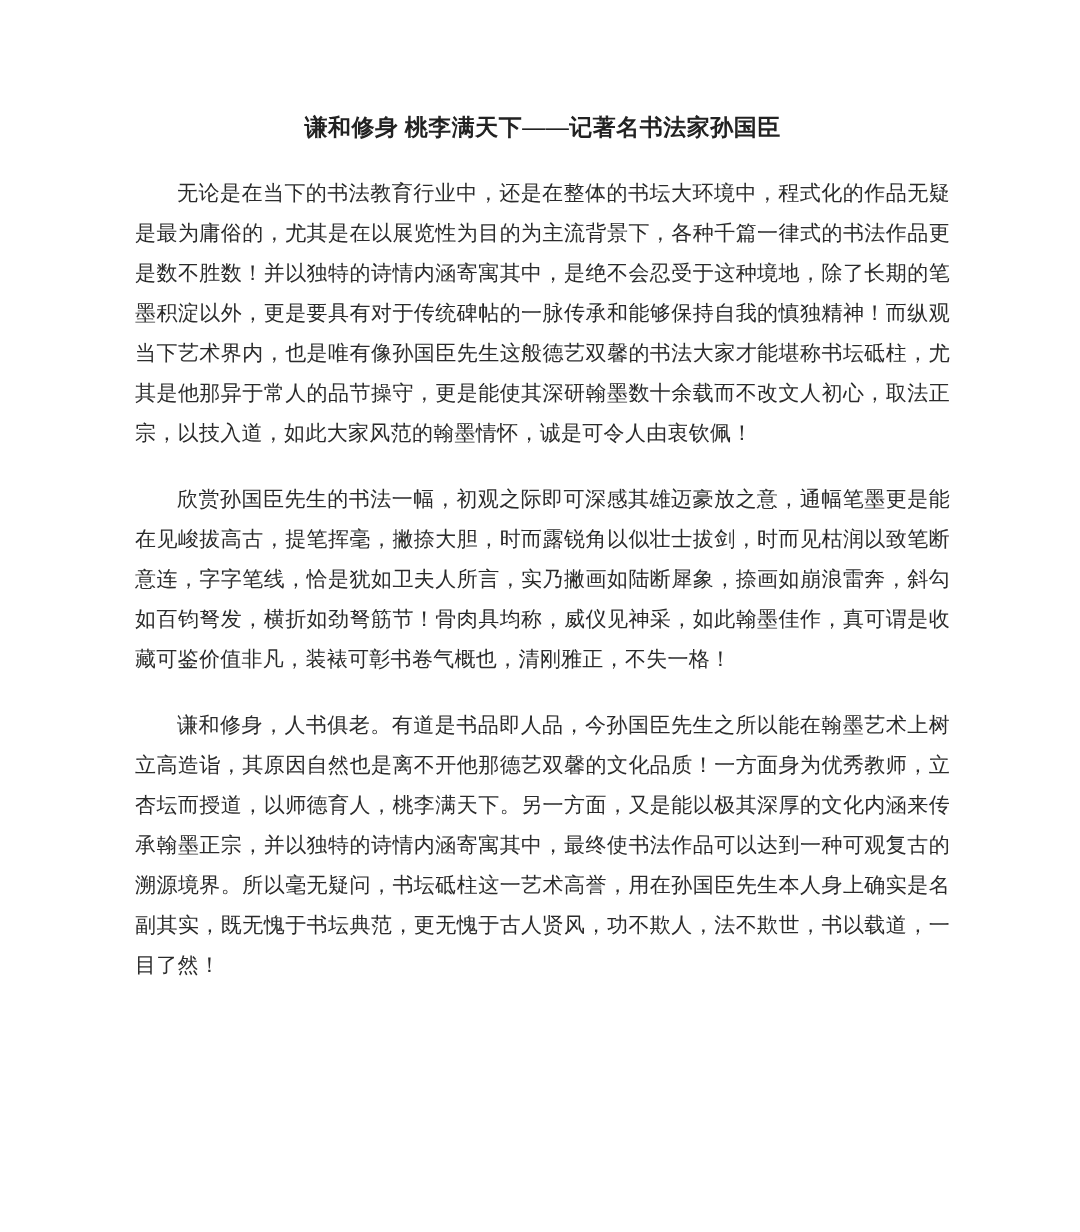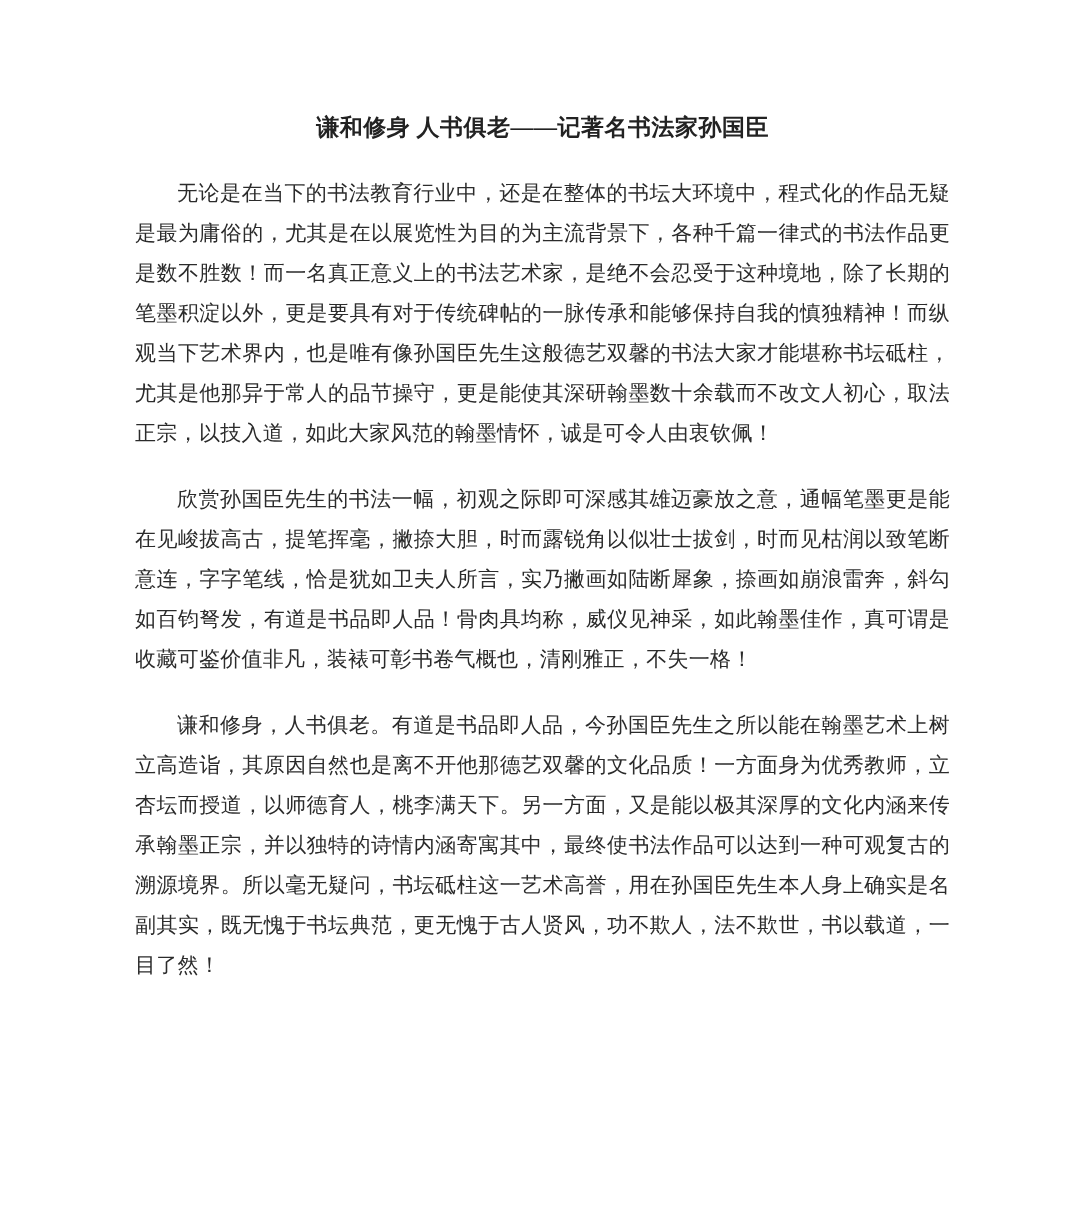--- a/index.html
+++ b/index.html
@@ -41,22 +41,22 @@
     margin: 0 0 26px 0;
     color: #2b2b2b;
     letter-spacing: 0.3px;
   }
 </style>
 </head>
 <body>
 
 <div class="page">
 
-  <h1 class="doc-title">谦和修身 人书俱老——记著名书法家孙国臣</h1>
+  <h1 class="doc-title">谦和修身 桃李满天下——记著名书法家孙国臣</h1>
 
-  <p class="doc-paragraph">无论是在当下的书法教育行业中，还是在整体的书坛大环境中，程式化的作品无疑是最为庸俗的，尤其是在以展览性为目的为主流背景下，各种千篇一律式的书法作品更是数不胜数！而一名真正意义上的书法艺术家，是绝不会忍受于这种境地，除了长期的笔墨积淀以外，更是要具有对于传统碑帖的一脉传承和能够保持自我的慎独精神！而纵观当下艺术界内，也是唯有像孙国臣先生这般德艺双馨的书法大家才能堪称书坛砥柱，尤其是他那异于常人的品节操守，更是能使其深研翰墨数十余载而不改文人初心，取法正宗，以技入道，如此大家风范的翰墨情怀，诚是可令人由衷钦佩！</p>
+  <p class="doc-paragraph">无论是在当下的书法教育行业中，还是在整体的书坛大环境中，程式化的作品无疑是最为庸俗的，尤其是在以展览性为目的为主流背景下，各种千篇一律式的书法作品更是数不胜数！并以独特的诗情内涵寄寓其中，是绝不会忍受于这种境地，除了长期的笔墨积淀以外，更是要具有对于传统碑帖的一脉传承和能够保持自我的慎独精神！而纵观当下艺术界内，也是唯有像孙国臣先生这般德艺双馨的书法大家才能堪称书坛砥柱，尤其是他那异于常人的品节操守，更是能使其深研翰墨数十余载而不改文人初心，取法正宗，以技入道，如此大家风范的翰墨情怀，诚是可令人由衷钦佩！</p>
 
 
-  <p class="doc-paragraph">欣赏孙国臣先生的书法一幅，初观之际即可深感其雄迈豪放之意，通幅笔墨更是能在见峻拔高古，提笔挥毫，撇捺大胆，时而露锐角以似壮士拔剑，时而见枯润以致笔断意连，字字笔线，恰是犹如卫夫人所言，实乃撇画如陆断犀象，捺画如崩浪雷奔，斜勾如百钧弩发，有道是书品即人品！骨肉具均称，威仪见神采，如此翰墨佳作，真可谓是收藏可鉴价值非凡，装裱可彰书卷气概也，清刚雅正，不失一格！</p>
+  <p class="doc-paragraph">欣赏孙国臣先生的书法一幅，初观之际即可深感其雄迈豪放之意，通幅笔墨更是能在见峻拔高古，提笔挥毫，撇捺大胆，时而露锐角以似壮士拔剑，时而见枯润以致笔断意连，字字笔线，恰是犹如卫夫人所言，实乃撇画如陆断犀象，捺画如崩浪雷奔，斜勾如百钧弩发，横折如劲弩筋节！骨肉具均称，威仪见神采，如此翰墨佳作，真可谓是收藏可鉴价值非凡，装裱可彰书卷气概也，清刚雅正，不失一格！</p>
 
   <p class="doc-paragraph">谦和修身，人书俱老。有道是书品即人品，今孙国臣先生之所以能在翰墨艺术上树立高造诣，其原因自然也是离不开他那德艺双馨的文化品质！一方面身为优秀教师，立杏坛而授道，以师德育人，桃李满天下。另一方面，又是能以极其深厚的文化内涵来传承翰墨正宗，并以独特的诗情内涵寄寓其中，最终使书法作品可以达到一种可观复古的溯源境界。所以毫无疑问，书坛砥柱这一艺术高誉，用在孙国臣先生本人身上确实是名副其实，既无愧于书坛典范，更无愧于古人贤风，功不欺人，法不欺世，书以载道，一目了然！</p>
 
 </div>
 
 </body></html>

